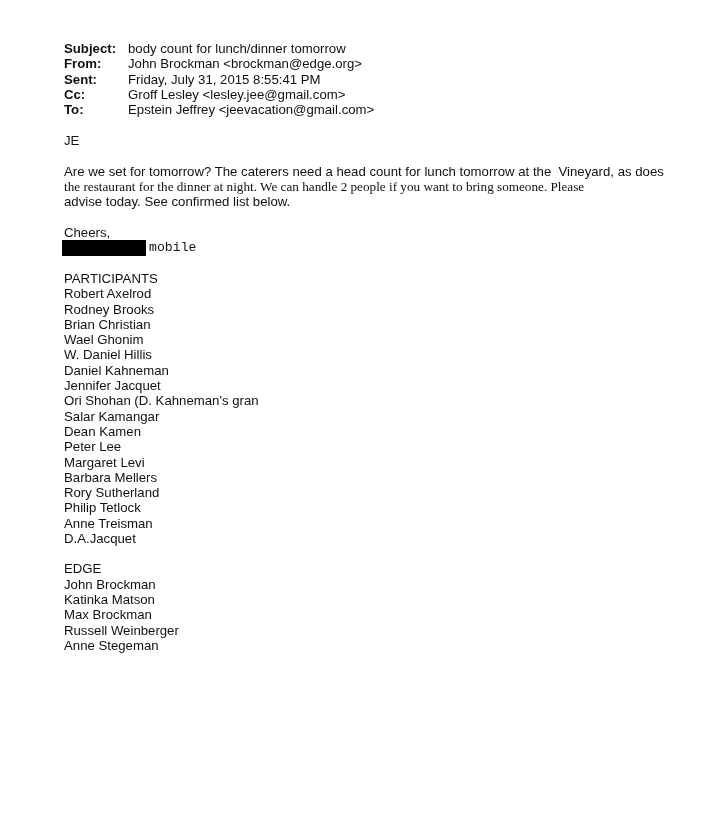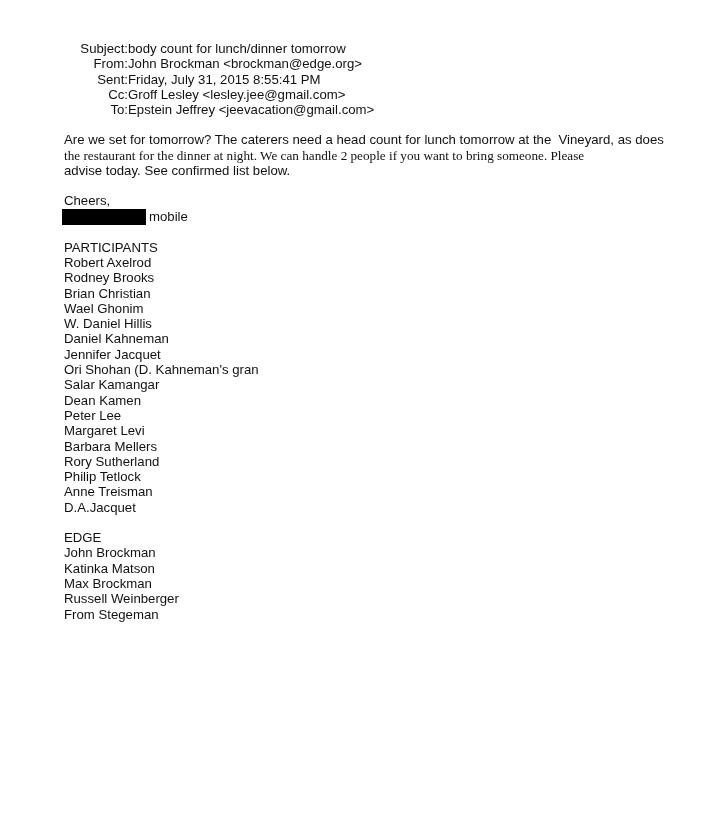--- a/index.html
+++ b/index.html
@@ -22,44 +22,44 @@
     left: 64px;
     top: 41px;
     width: 640px;
   }
   .header-row {
     display: flex;
     height: 15.3px;
   }
   .header-label {
     width: 64px;
-    font-weight: normal;
+    font-weight: bold;
     flex: none;
-    text-align: right;
   }
   .header-value {
     white-space: nowrap;
   }
   .greeting {
     margin-top: 16px;
   }
   .body-text {
     margin-top: 15px;
     width: 640px;
   }
   .closing {
     margin-top: 15px;
   }
   .sig-name {
     margin-top: 15px;
   }
   .sig-mobile {
     display: flex;
-    align-items: flex-end;
+    align-items: flex-start;
     height: 16px;
+    font-family: Liberation Mono, monospace;
   }
   .redaction {
     display: inline-block;
     width: 84px;
     height: 16px;
     background: #000000;
     margin-left: -2px;
     margin-right: 3px;
   }
   .section {
@@ -91,20 +91,21 @@
     <div class="header-row">
       <span class="header-label">Cc:</span>
       <span class="header-value">Groff Lesley &lt;lesley.jee@gmail.com&gt;</span>
     </div>
     <div class="header-row">
       <span class="header-label">To:</span>
       <span class="header-value">Epstein Jeffrey &lt;jeevacation@gmail.com&gt;</span>
     </div>
   </div>
 
+  <div class="greeting">JE</div>
 
   <div class="body-text">
     <div style="white-space:pre;">Are we set for tomorrow? The caterers need a head count for lunch tomorrow at the  Vineyard, as does</div>
     <div style="white-space:pre;font-family:Liberation Serif, serif;">the restaurant for the dinner at night. We can handle 2 people if you want to bring someone. Please</div>
     <div style="white-space:pre;">advise today. See confirmed list below.</div>
   </div>
 
   <div class="closing">Cheers,</div>
 
   <div class="sig-mobile">
@@ -132,17 +133,17 @@
         <div class="list-item">Philip Tetlock</div>
         <div class="list-item">Anne Treisman</div>
         <div class="list-item">D.A.Jacquet</div>
       </div>
       <div class="section">
         <div class="section-title">EDGE</div>
         <div class="list-item">John Brockman</div>
         <div class="list-item">Katinka Matson</div>
         <div class="list-item">Max Brockman</div>
         <div class="list-item">Russell Weinberger</div>
-        <div class="list-item">From Stegeman</div>
+        <div class="list-item">Anne Stegeman</div>
       </div>
     </div>
 
 </div>
 
 </body></html>

